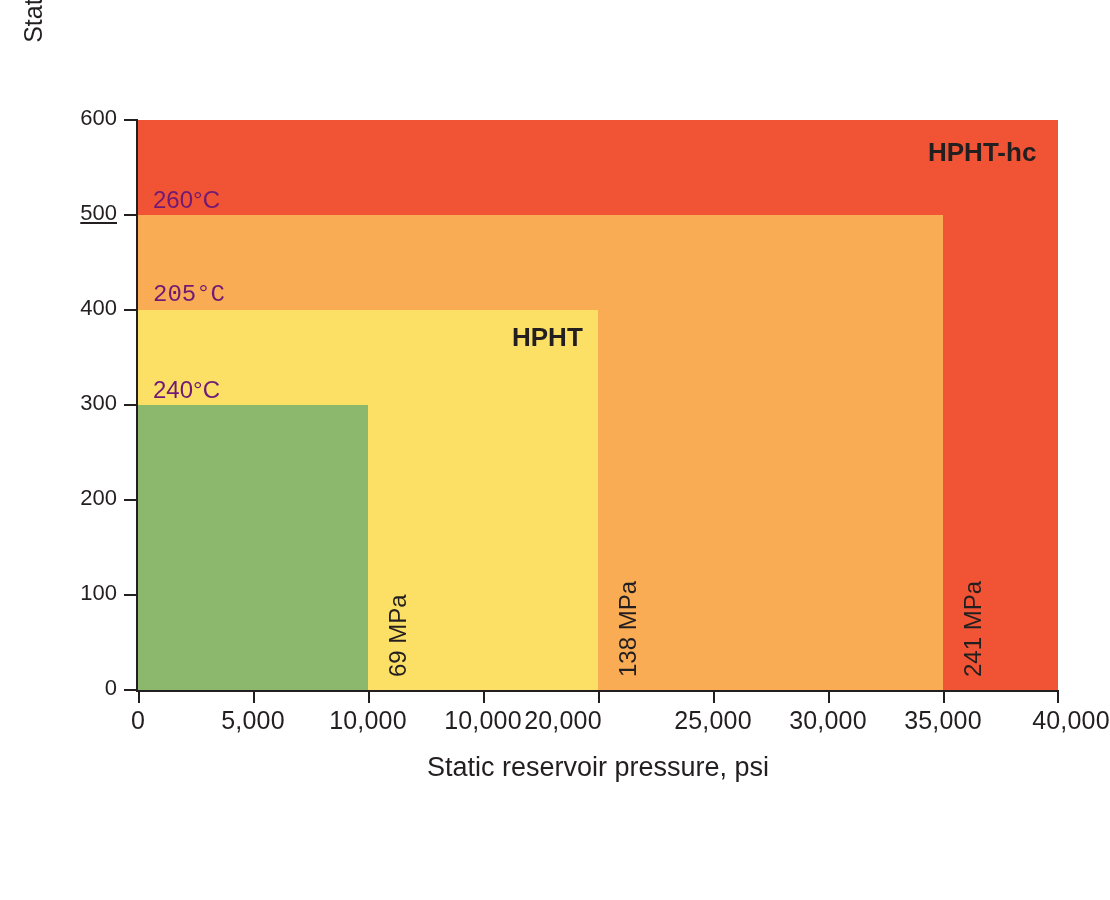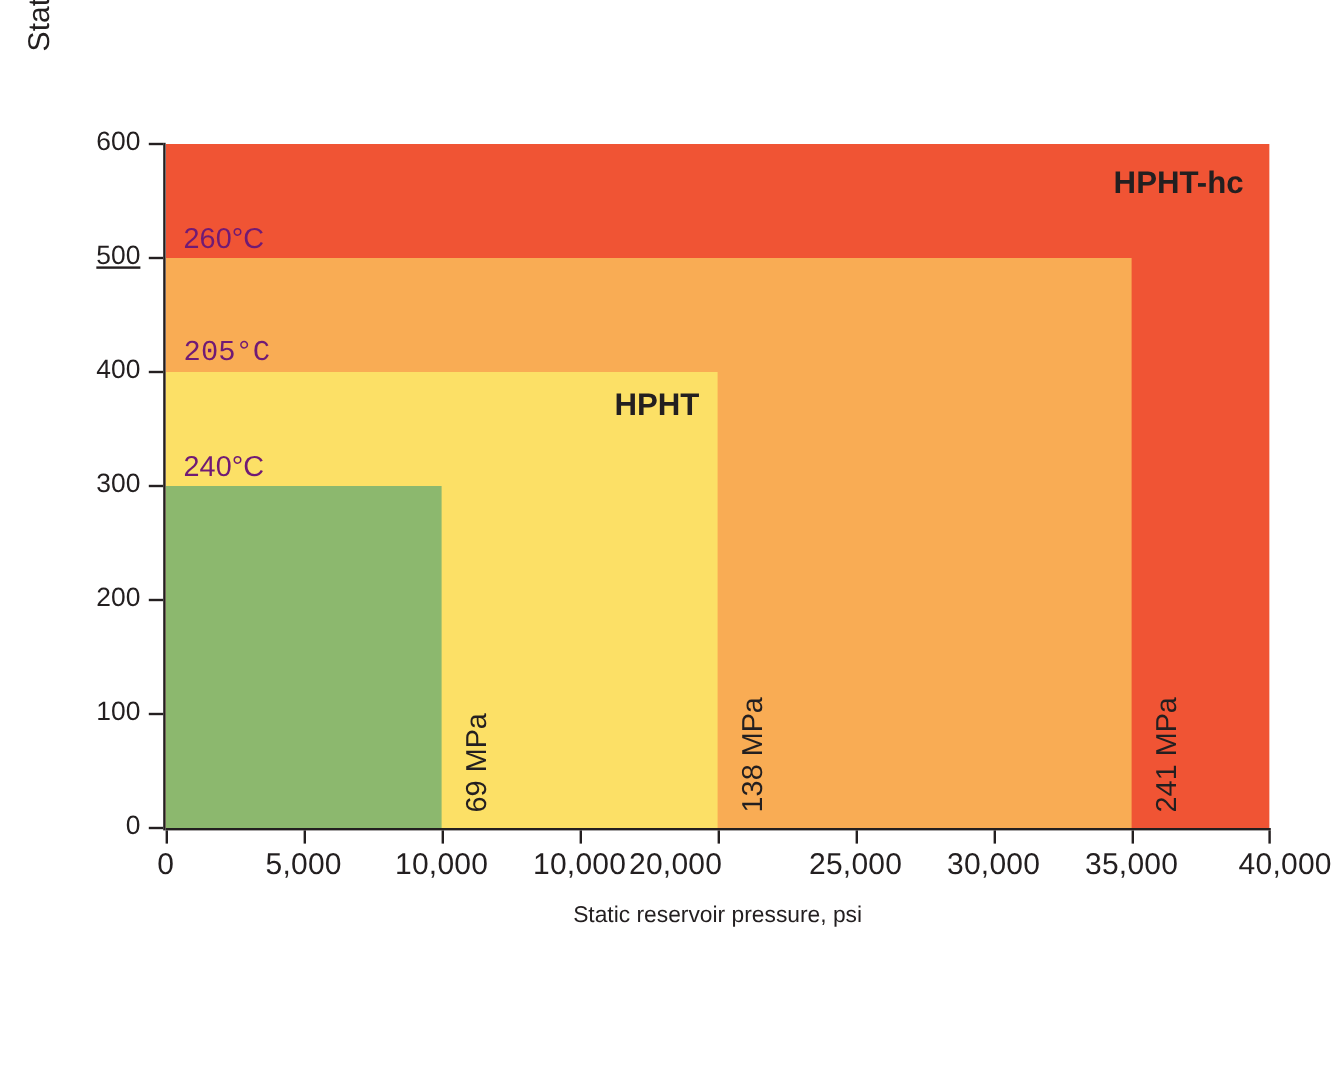--- a/index.html
+++ b/index.html
@@ -88,21 +88,21 @@
     text-align: right;
   }
 
   
   #x-axis-title {
     position: absolute;
     left: 138px;
     top: 752px;
     width: 920px;
     text-align: center;
-    font-size: 19px;
+    font-size: 27px;
     color: #231f20;
   }
   #y-axis-title {
     position: absolute;
     left: 0px;
     top: 120px;
     width: 570px;
     height: 34px;
     transform: rotate(-90deg);
     transform-origin: 17px 17px;

